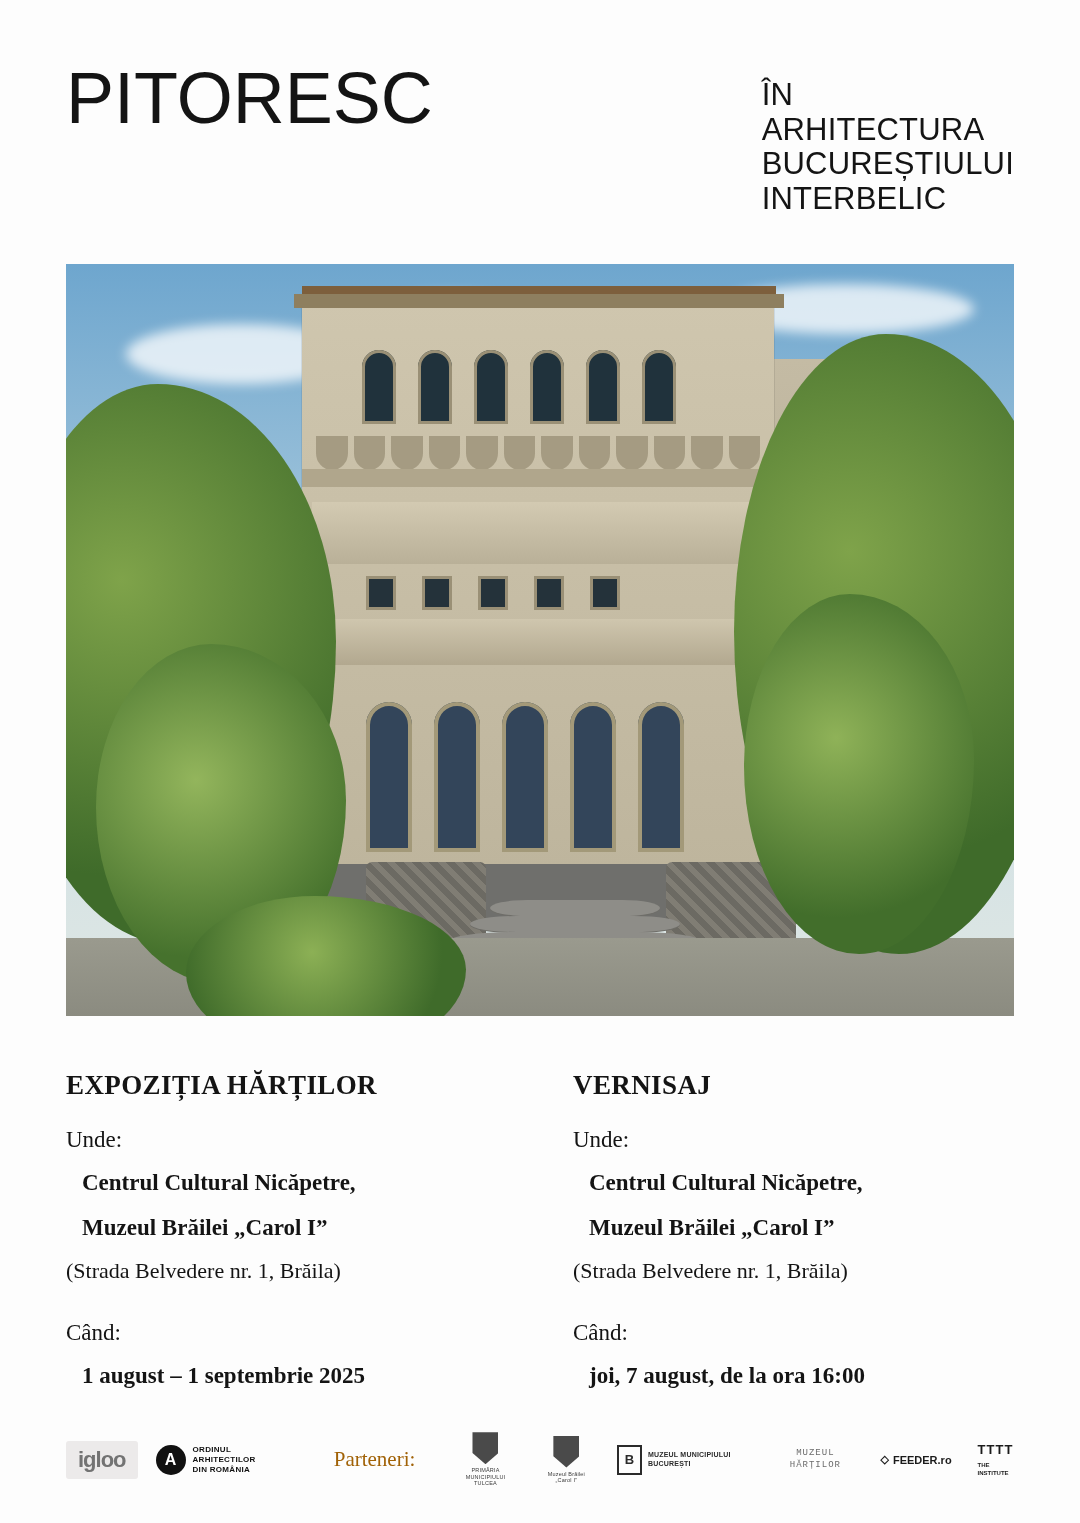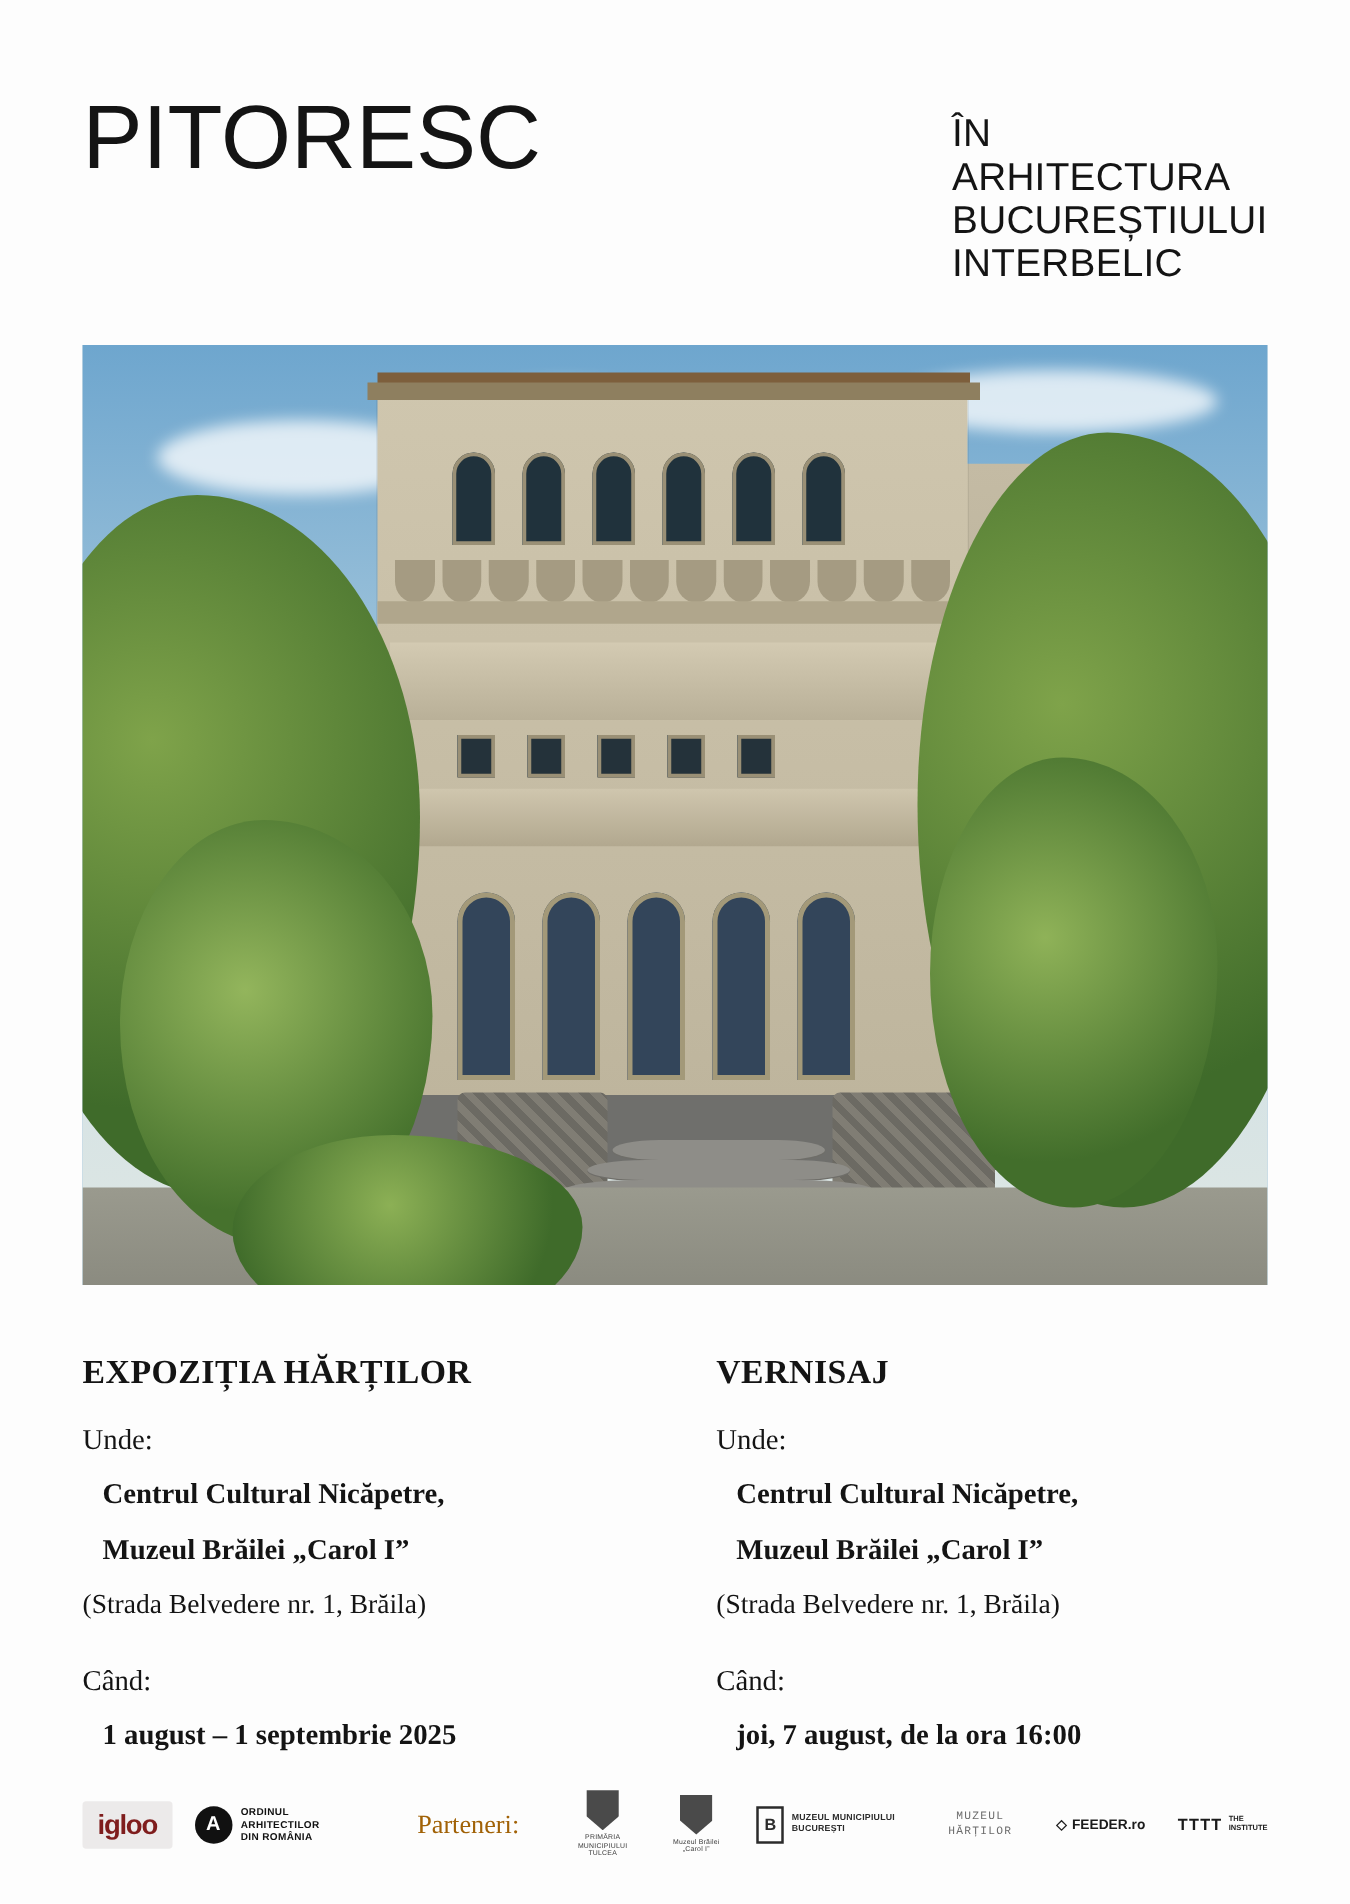--- a/index.html
+++ b/index.html
@@ -13,21 +13,21 @@
     font-family: "Liberation Sans", sans-serif;
     color: #111111;
     overflow: hidden;
     position: relative;
   }
   .poster {
     position: relative;
     width: 1080px;
     height: 1523px;
     box-sizing: border-box;
-    padding: 16px 66px;
+    padding: 4px 66px;
     background: #fdfdfd;
   }
 
   
   .title-block {
     display: flex;
     align-items: flex-start;
     justify-content: space-between;
     padding-top: 60px;
   }
@@ -278,21 +278,21 @@
     display: flex;
     align-items: center;
     gap: 18px;
   }
   .logo-igloo {
     display: flex;
     align-items: center;
     font-weight: 700;
     font-size: 22px;
     letter-spacing: -1px;
-    color: #7f1d1d;
+    color: #737373;
     background: #eceaea;
     padding: 6px 12px;
     border-radius: 3px;
   }
   .logo-oar {
     display: flex;
     align-items: center;
     gap: 7px;
   }
   .oar-mark {
@@ -354,21 +354,21 @@
   }
   .p-muzeul {
     text-align: center; font-family: Liberation Mono, monospace;
     font-size: 9px; color: #6b6b6b; letter-spacing: 1px; line-height: 1.3;
   }
   .p-feeder {
     display:flex; align-items:center; gap:4px;
     font-size: 11px; font-weight: 700; color: #1b1b1b;
   }
   .p-ttt {
-    display:flex; align-items:flex-end; gap:5px;
+    display:flex; align-items:flex-start; gap:5px;flex-direction:column;
   }
   .ttt-glyphs { font-size: 13px; letter-spacing: 1px; color:#1b1b1b; font-weight:700; }
   .ttt-label { font-size: 6px; line-height:1.2; color:#1b1b1b; font-weight:700; }
 </style>
 </head>
 <body>
 
 <div class="poster">
 
   <div class="title-block">

